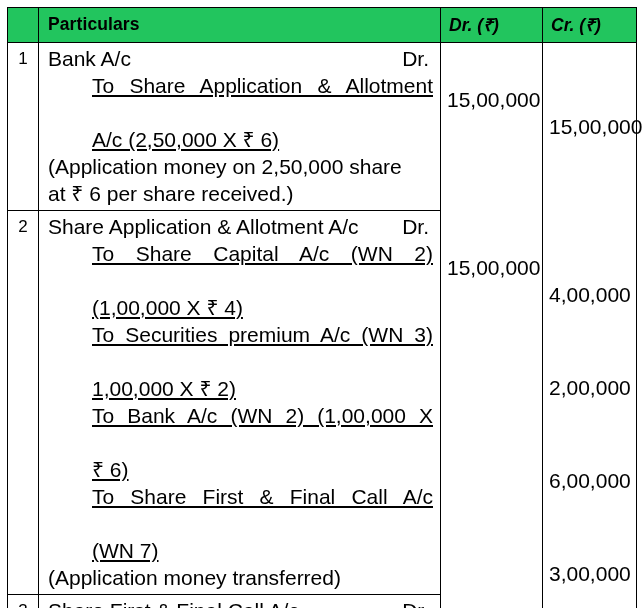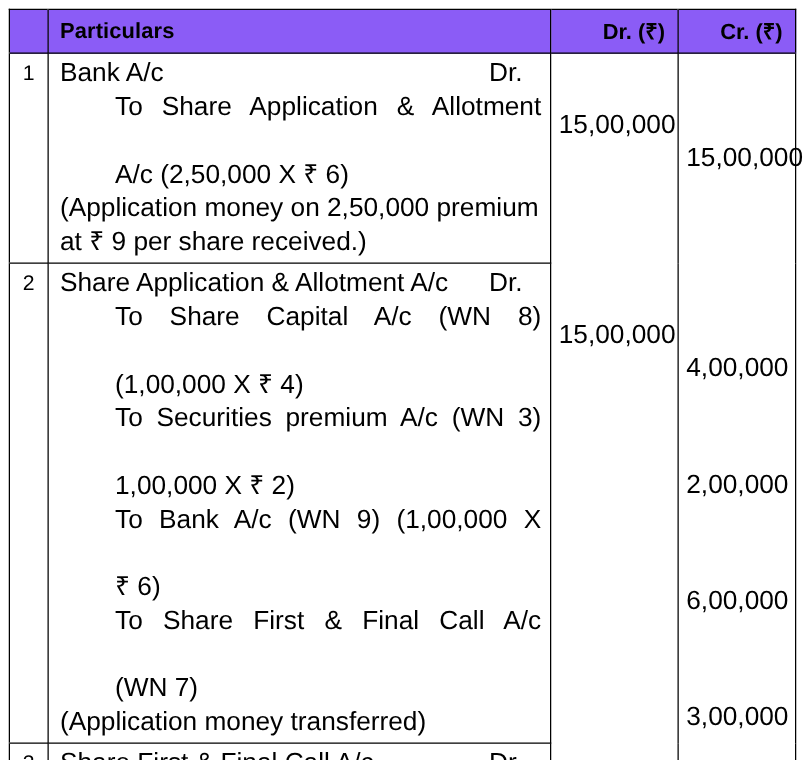--- a/index.html
+++ b/index.html
@@ -31,34 +31,34 @@
     border: 1.4px solid #000;
   }
 
   table.journal col.c-sno    { width: 31px; }
   table.journal col.c-part   { width: 402px; }
   table.journal col.c-dr     { width: 102px; }
   table.journal col.c-cr     { width: 94px; }
 
   
   thead th {
-    background: #8b5cf6;
+    background: #22c55e;
     border-right: 1.4px solid #000;
     border-bottom: 1.4px solid #000;
     padding: 4px 8px 6px 8px;
     font-size: 17.5px;
     font-weight: bold;
     height: 27px;
     vertical-align: middle;
     box-sizing: border-box;
   }
   thead th.h-sno  { padding: 0; }
   thead th.h-part { text-align: left; padding-left: 9px; letter-spacing: 0.1px; }
   thead th.h-dr,
-  thead th.h-cr   { text-align: right; padding-right: 10px; }
+  thead th.h-cr   { text-align: left; font-style: italic; padding-right: 10px; }
   thead th.h-cr   { border-right: none; }
 
   
   tbody td {
     vertical-align: top;
     font-size: 21px;
     line-height: 27px;
     border-right: 1.4px solid #000;
     padding: 0;
     box-sizing: border-box;
@@ -95,27 +95,28 @@
   .pline {
     display: block;
     min-height: 27px;
   }
   .pline.head-line {
     position: relative;
     padding-right: 46px;
   }
   .pline .dr-tag {
     position: absolute;
-    right: 15px;
+    right: 4px;
     top: 0;
   }
   .pline.indent {
     padding-left: 44px;
     text-align: justify;
     text-justify: inter-word;
+    text-decoration: underline;
   }
   .pline.indent.nojust {
     text-align: left;
   }
   .pline.indent > .ln,
   .pline.just > .ln {
     display: block;
   }
   .pline .ln.stretch:after {
     content: "";
@@ -171,24 +172,24 @@
             <span>Bank A/c</span>
             <span class="dr-tag">Dr.</span>
           </span>
           <span class="pline indent">
             <span class="ln stretch">To Share Application &amp; Allotment</span>
           </span>
           <span class="pline indent nojust">
             <span class="ln">A/c (2,50,000 X ₹ 6)</span>
           </span>
           <span class="pline">
-            <span class="ln">(Application money on 2,50,000 premium</span>
+            <span class="ln">(Application money on 2,50,000 share</span>
           </span>
           <span class="pline">
-            <span class="ln">at ₹ 9 per share received.)</span>
+            <span class="ln">at ₹ 6 per share received.)</span>
           </span>
         </td>
 
         <td class="dr-col">
           <span class="amt-pad top2"></span>
           <span class="amt-line">15,00,000</span>
         </td>
 
         <td class="cr-col">
           <span class="amt-pad top2"></span>
@@ -200,35 +201,35 @@
       <tr class="entry-row">
         <td class="sno-col">2</td>
 
         <td class="part-col">
           <span class="pline head-line">
             <span>Share Application &amp; Allotment A/c</span>
             <span class="dr-tag">Dr.</span>
           </span>
 
           <span class="pline indent">
-            <span class="ln stretch">To  Share  Capital  A/c  (WN  8)</span>
+            <span class="ln stretch">To  Share  Capital  A/c  (WN  2)</span>
           </span>
           <span class="pline indent nojust">
             <span class="ln">(1,00,000 X ₹ 4)</span>
           </span>
 
           <span class="pline indent">
             <span class="ln stretch">To Securities premium A/c (WN 3)</span>
           </span>
           <span class="pline indent nojust">
             <span class="ln">1,00,000 X ₹ 2)</span>
           </span>
 
           <span class="pline indent">
-            <span class="ln stretch">To Bank  A/c  (WN  9)  (1,00,000  X</span>
+            <span class="ln stretch">To Bank  A/c  (WN  2)  (1,00,000  X</span>
           </span>
           <span class="pline indent nojust">
             <span class="ln">₹ 6)</span>
           </span>
 
           <span class="pline indent">
             <span class="ln stretch">To  Share  First  &amp;  Final  Call  A/c</span>
           </span>
           <span class="pline indent nojust">
             <span class="ln">(WN 7)</span>

